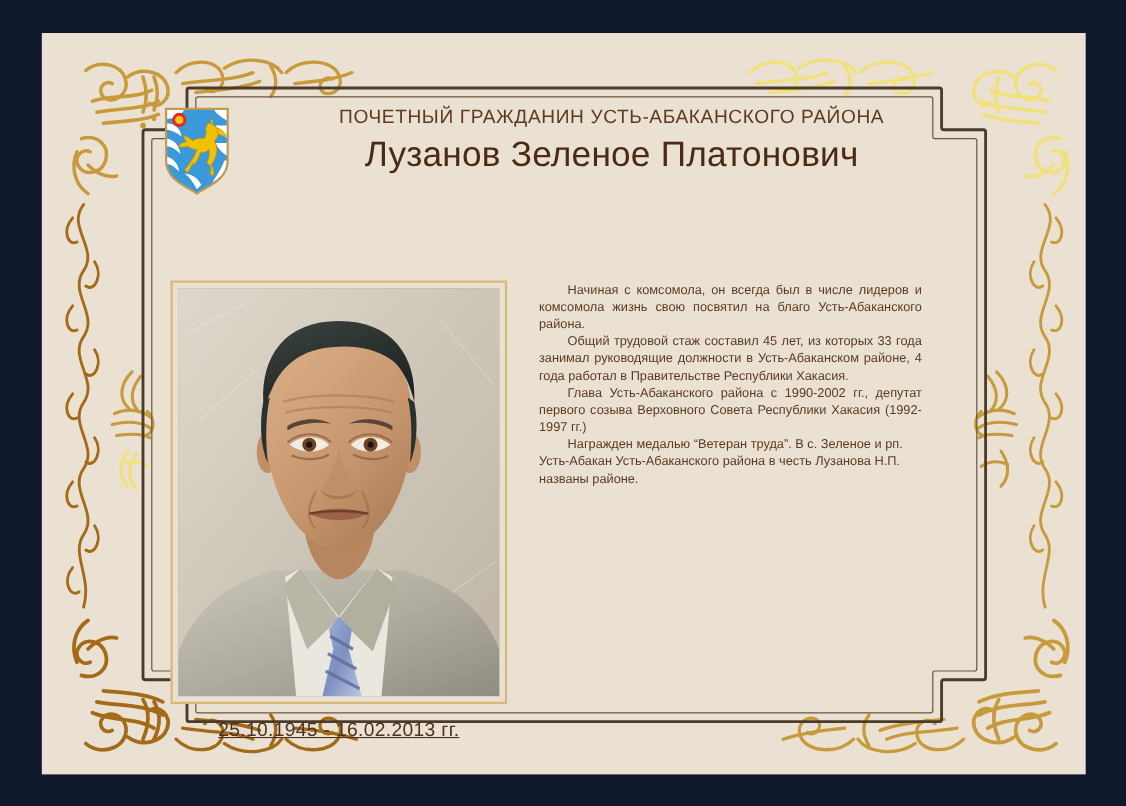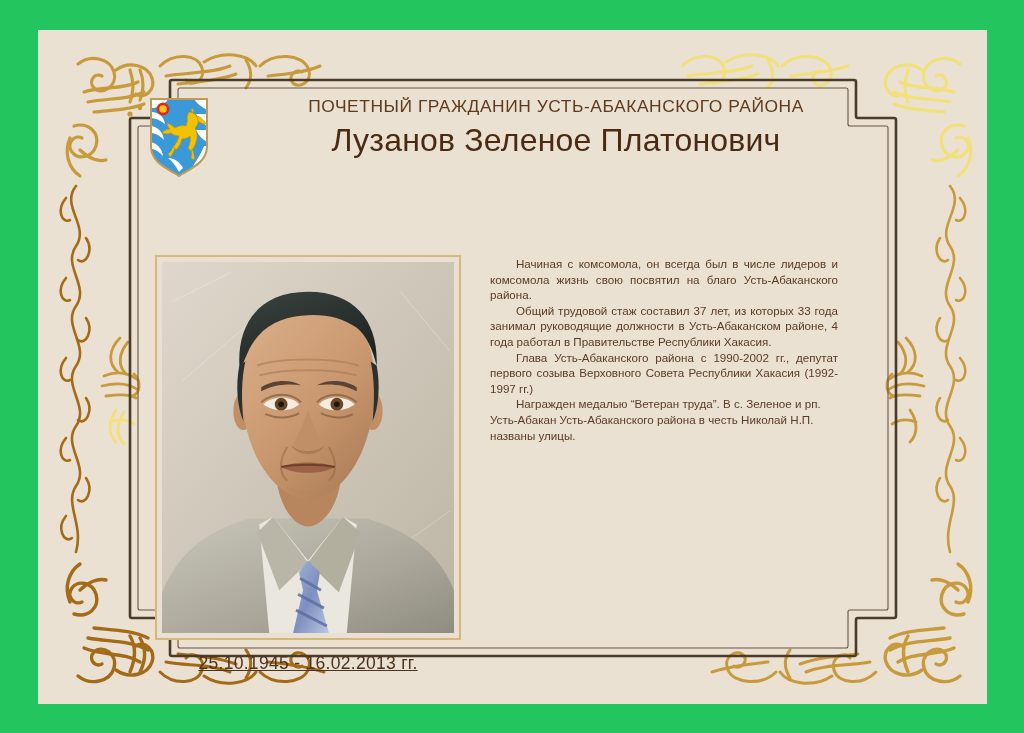--- a/index.html
+++ b/index.html
@@ -1,18 +1,18 @@
 <!DOCTYPE html>
 <html><head>
 <meta charset="utf-8">
 <style>
   html,body{margin:0;padding:0;background:#ffffff;}
   body{width:1024px;height:733px;overflow:hidden;font-family:"Liberation Sans",sans-serif;}
 
-  .page{position:relative;width:1024px;height:733px;background:#22c55e;}
+  .page{position:relative;width:1024px;height:733px;background:#0f172a;}
 
   
   .card{
     position:absolute;left:38px;top:30px;width:949px;height:674px;
     background:#eae1d2;
     overflow:hidden;
   }
 
   
   .orn{position:absolute;pointer-events:none;}
@@ -438,20 +438,20 @@
 
             <path d="M126 226 C136 232,158 232,168 226 C160 236,134 236,126 226 Z" fill="#b9855c" opacity="0.6"></path>
           </svg>
         </div>
       </div>
 
       <div class="dates">25.10.1945 - 16.02.2013 гг.</div>
 
       <div class="bio">
         <p>Начиная с комсомола, он всегда был в числе лидеров и комсомола жизнь свою посвятил на благо Усть-Абаканского района.</p>
-        <p>Общий трудовой стаж составил 37 лет, из которых 33 года занимал руководящие должности в Усть-Абаканском районе, 4 года работал в Правительстве Республики Хакасия.</p>
+        <p>Общий трудовой стаж составил 45 лет, из которых 33 года занимал руководящие должности в Усть-Абаканском районе, 4 года работал в Правительстве Республики Хакасия.</p>
         <p>Глава Усть-Абаканского района с 1990-2002 гг., депутат первого созыва Верховного Совета Республики Хакасия (1992-1997 гг.)</p>
-        <p>Награжден медалью “Ветеран труда”. В с. Зеленое и рп. Усть-Абакан Усть-Абаканского района в честь Николай Н.П. названы улицы.</p>
+        <p>Награжден медалью “Ветеран труда”. В с. Зеленое и рп. Усть-Абакан Усть-Абаканского района в честь Лузанова Н.П. названы районе.</p>
       </div>
 
     </div>
   </div>
 </div>
 
 </body></html>

